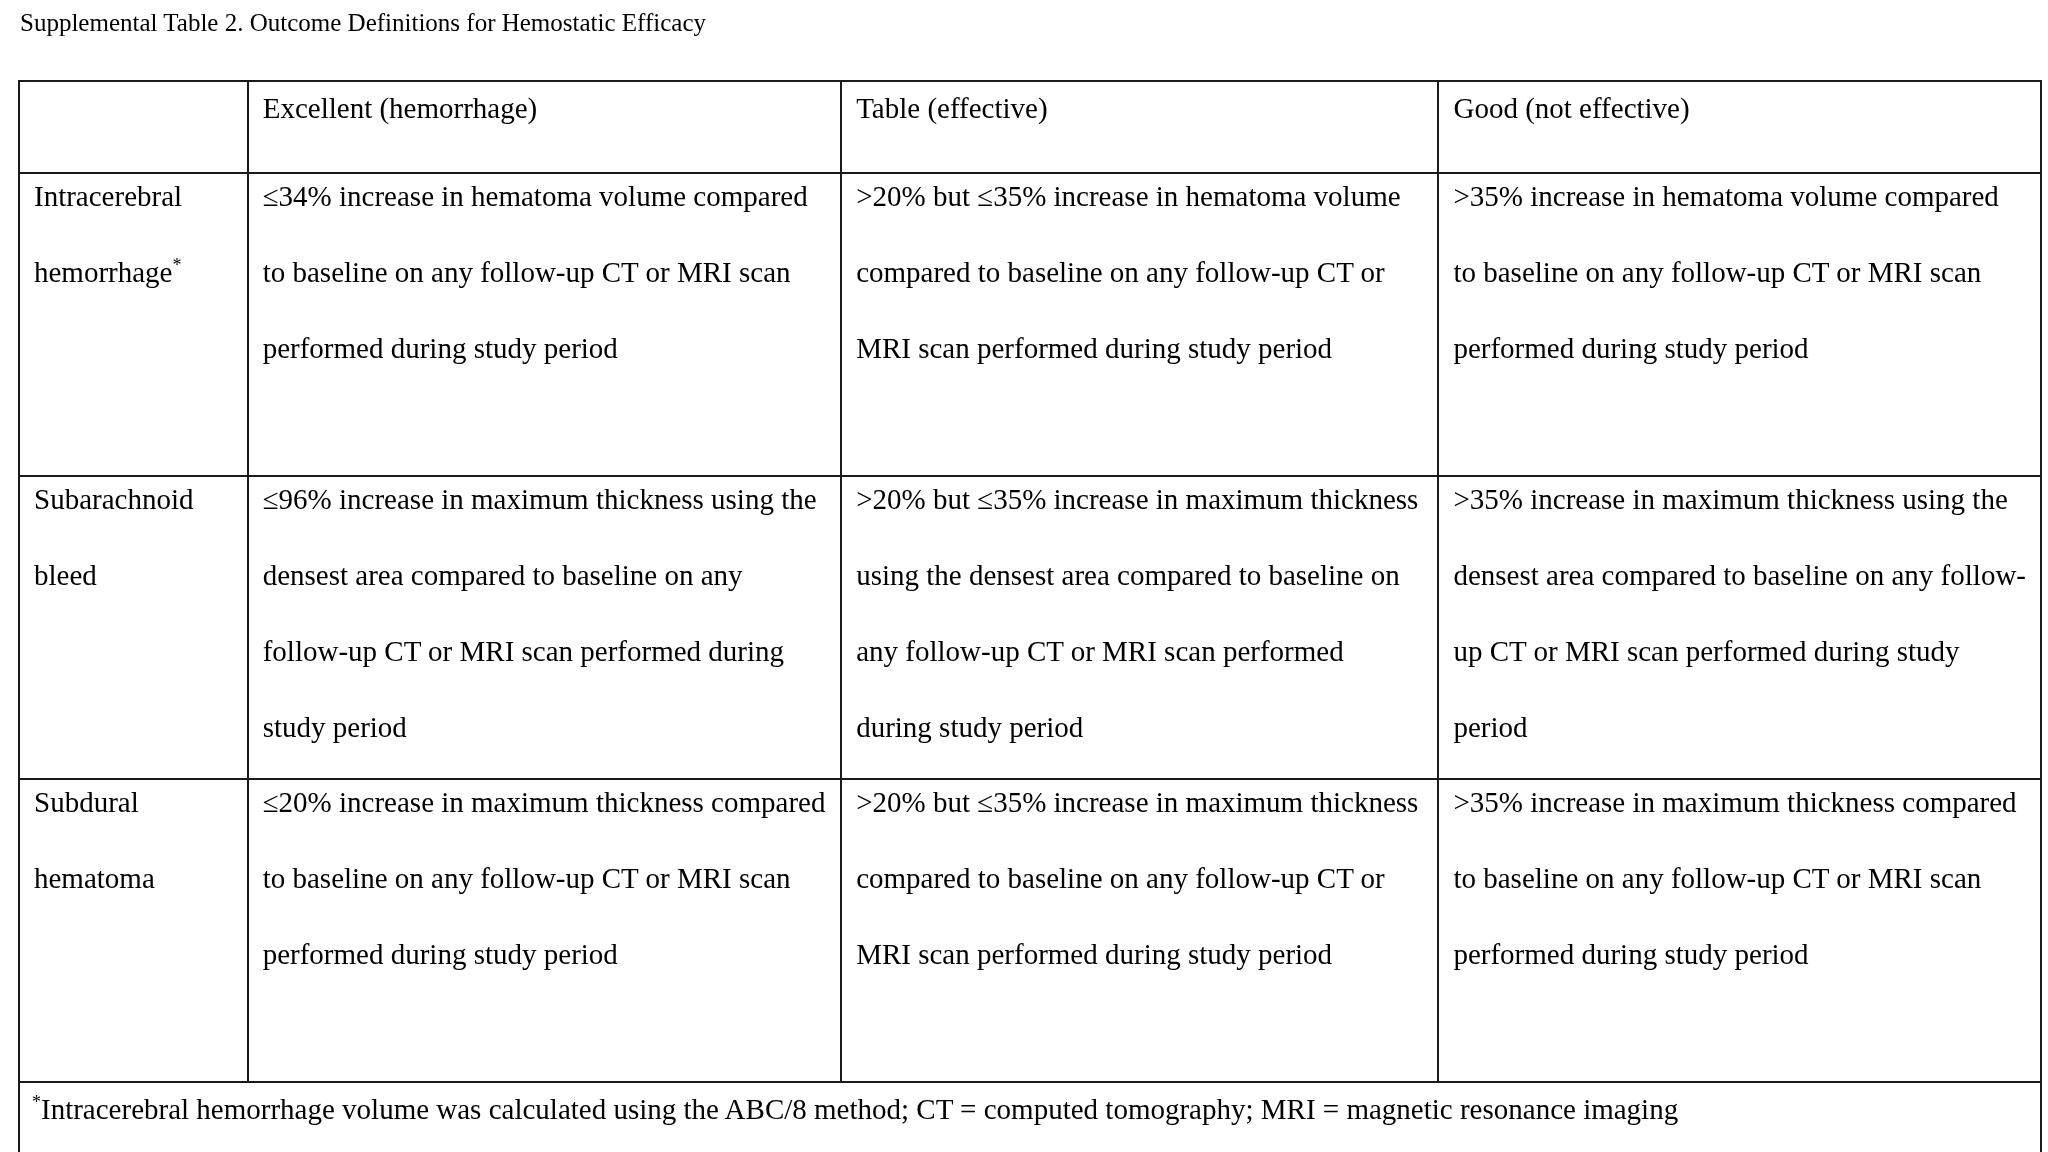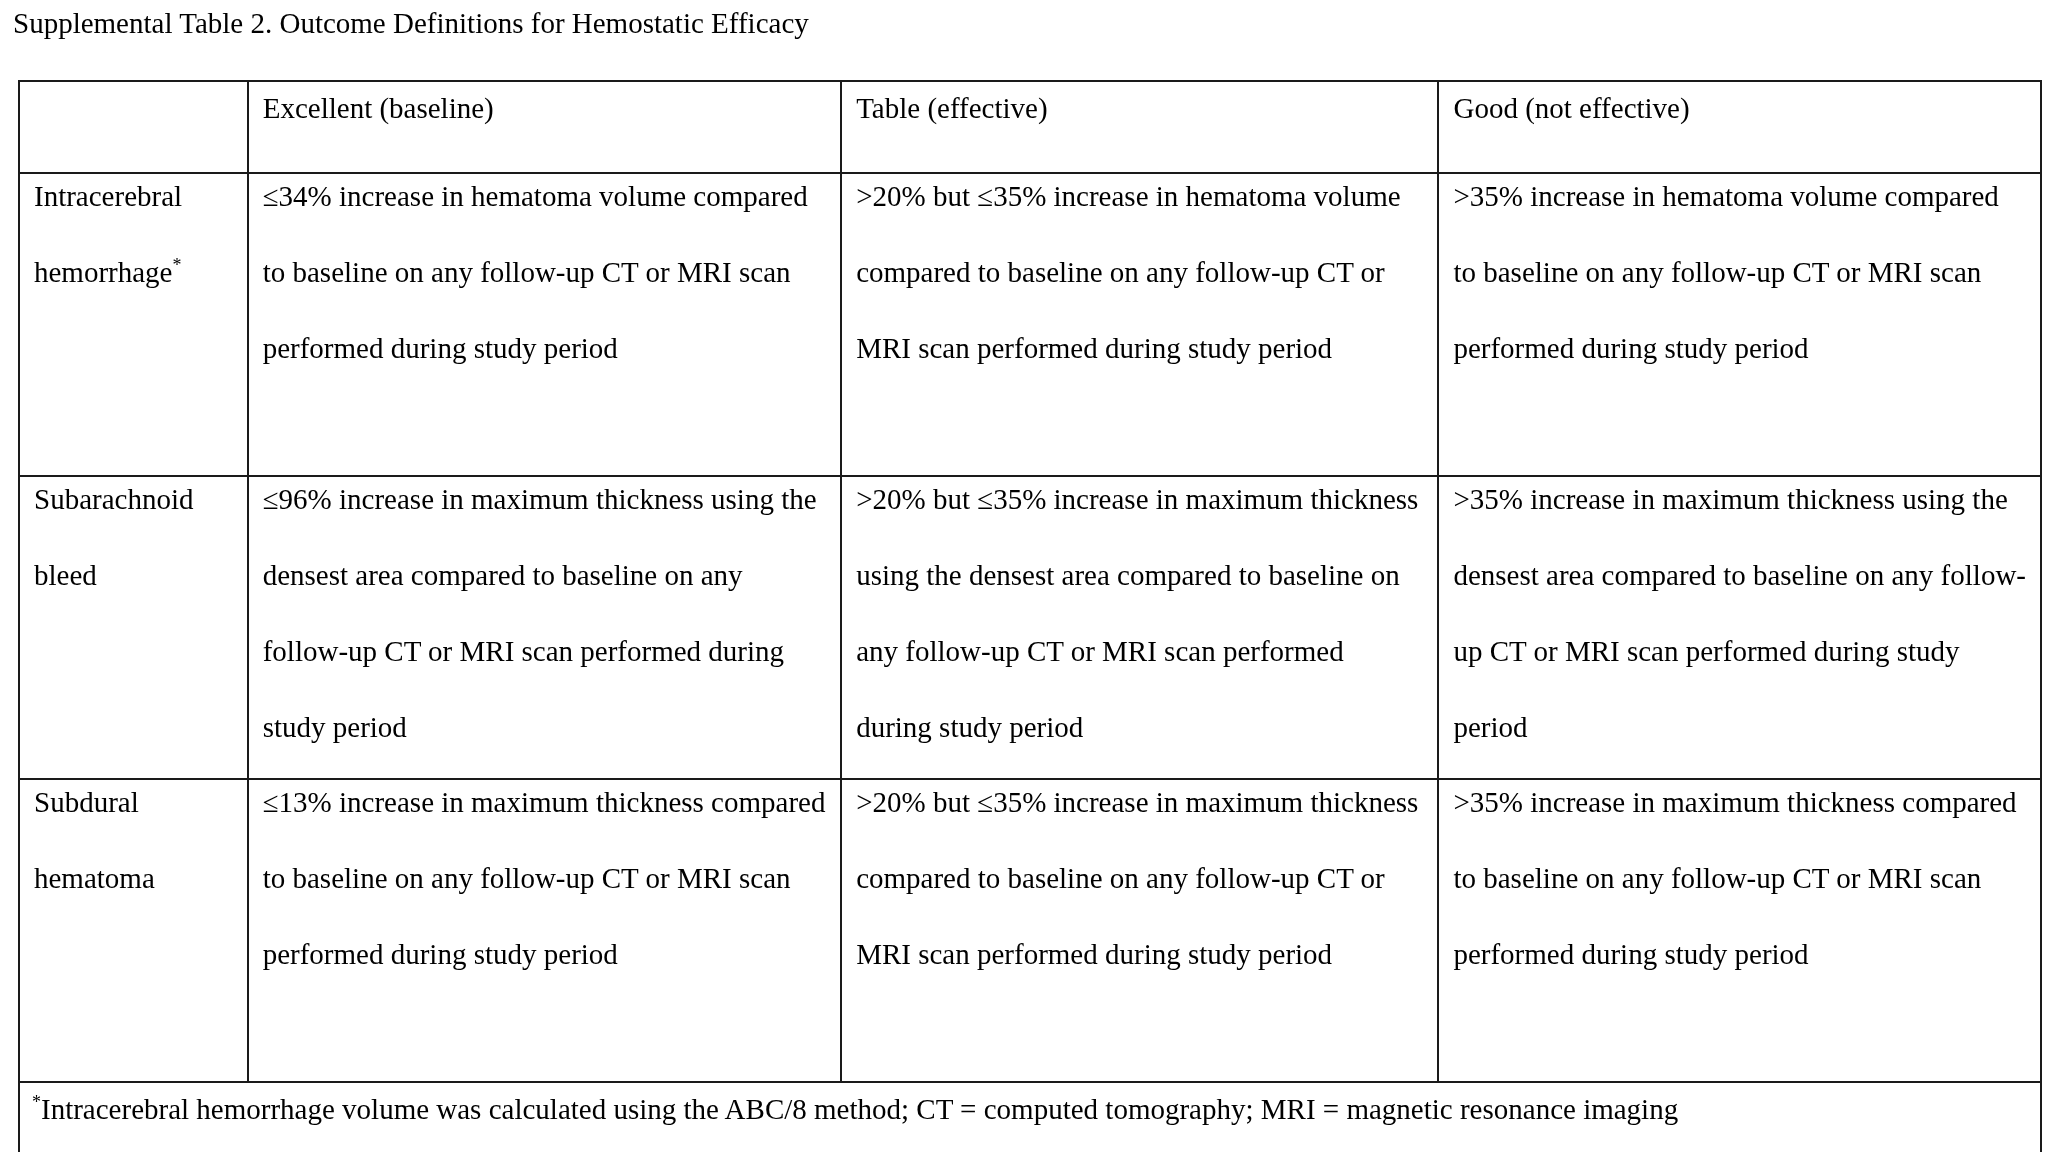--- a/index.html
+++ b/index.html
@@ -13,23 +13,23 @@
   .page {
     position: relative;
     width: 2048px;
     height: 1152px;
     background: #ffffff;
     color: #000000;
     font-family: "Liberation Serif", "DejaVu Serif", serif;
   }
   .doc-title {
     position: absolute;
-    left: 13px;
+    left: 20px;
     top: 6px;
-    font-size: 29px;
+    font-size: 25px;
     line-height: 34px;
     white-space: nowrap;
   }
   .table-wrap {
     position: absolute;
     left: 18px;
     top: 80px;
     width: 2024px;
     height: 1068px;
   }
@@ -83,21 +83,21 @@
       <colgroup>
         <col class="c-label">
         <col class="c-exc">
         <col class="c-good">
         <col class="c-poor">
       </colgroup>
 
       <tbody>
           <tr class="head-row">
         <th></th>
-        <th>Excellent (baseline)</th>
+        <th>Excellent (hemorrhage)</th>
         <th>Table (effective)</th>
         <th>Good (not effective)</th>
       </tr>
 
       <tr class="body-row">
         <td>
           <div class="dbl"><span>Intracerebral hemorrhage</span><sup class="fnmark">*</sup></div>
         </td>
         <td>
           <div class="dbl">≤34% increase in hematoma volume compared to baseline on any follow-up CT or MRI scan performed during study period</div>
@@ -123,21 +123,21 @@
         <td>
           <div class="dbl">&gt;35% increase in maximum thickness using the densest area compared to baseline on any follow-up CT or MRI scan performed during study period</div>
         </td>
       </tr>
 
       <tr class="body-row">
         <td>
           <div class="dbl"><span>Subdural hematoma</span><sup class="fnmark"></sup></div>
         </td>
         <td>
-          <div class="dbl">≤13% increase in maximum thickness compared to baseline on any follow-up CT or MRI scan performed during study period</div>
+          <div class="dbl">≤20% increase in maximum thickness compared to baseline on any follow-up CT or MRI scan performed during study period</div>
         </td>
         <td>
           <div class="dbl">&gt;20% but ≤35% increase in maximum thickness compared to baseline on any follow-up CT or MRI scan performed during study period</div>
         </td>
         <td>
           <div class="dbl">&gt;35% increase in maximum thickness compared to baseline on any follow-up CT or MRI scan performed during study period</div>
         </td>
       </tr>
 
       <tr class="foot-row">

